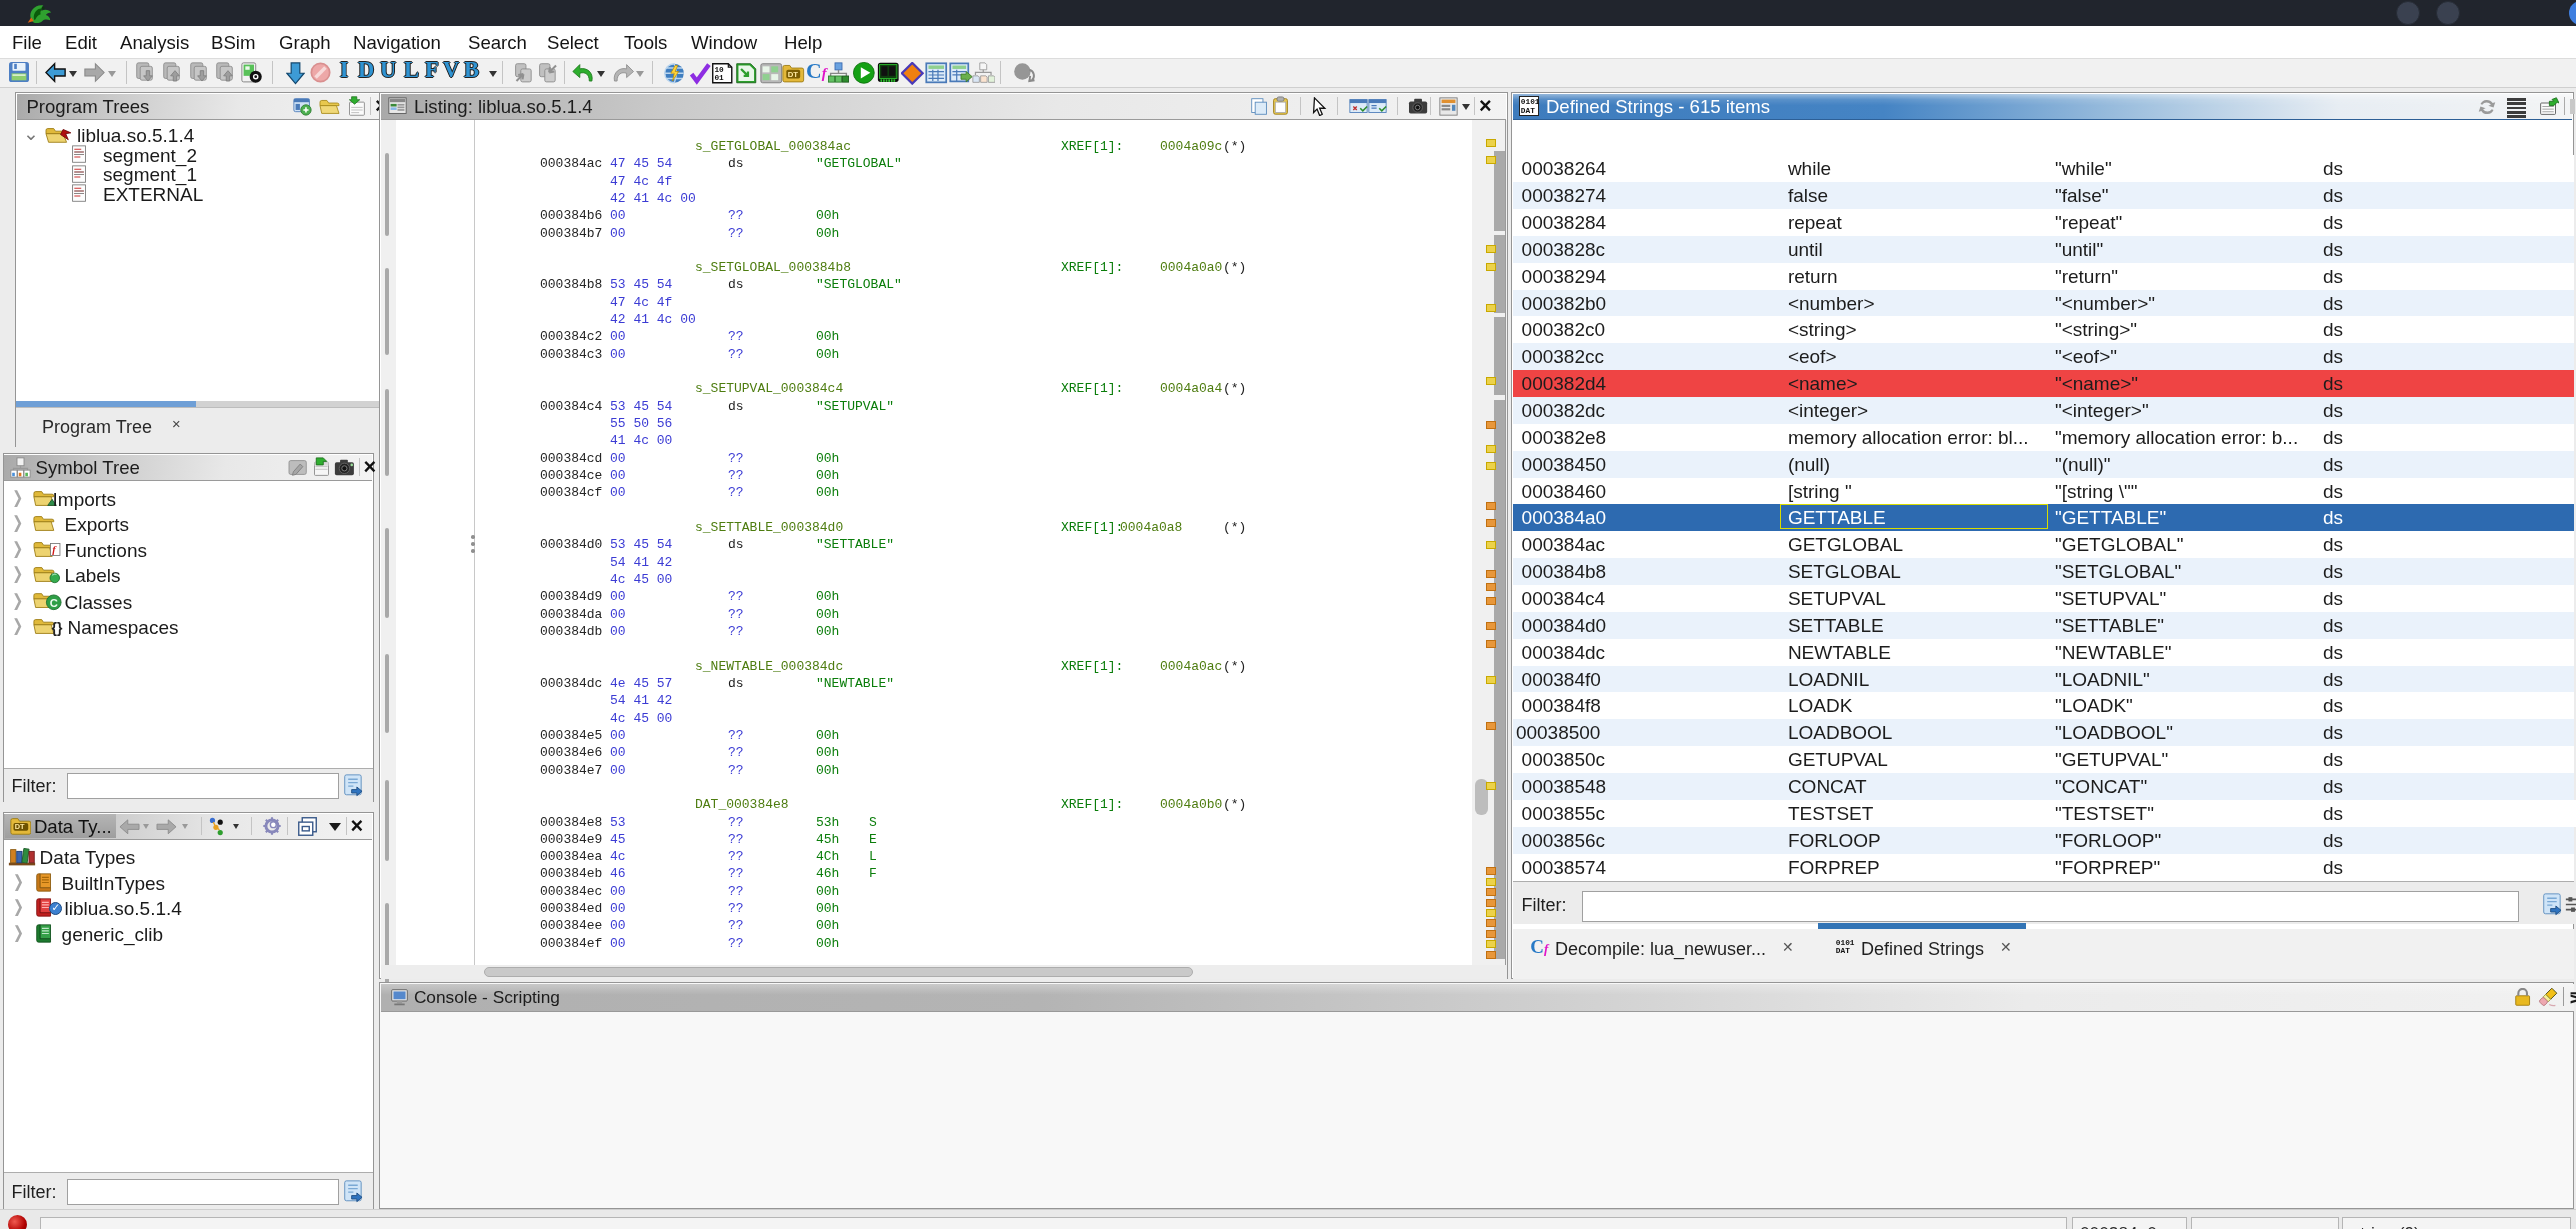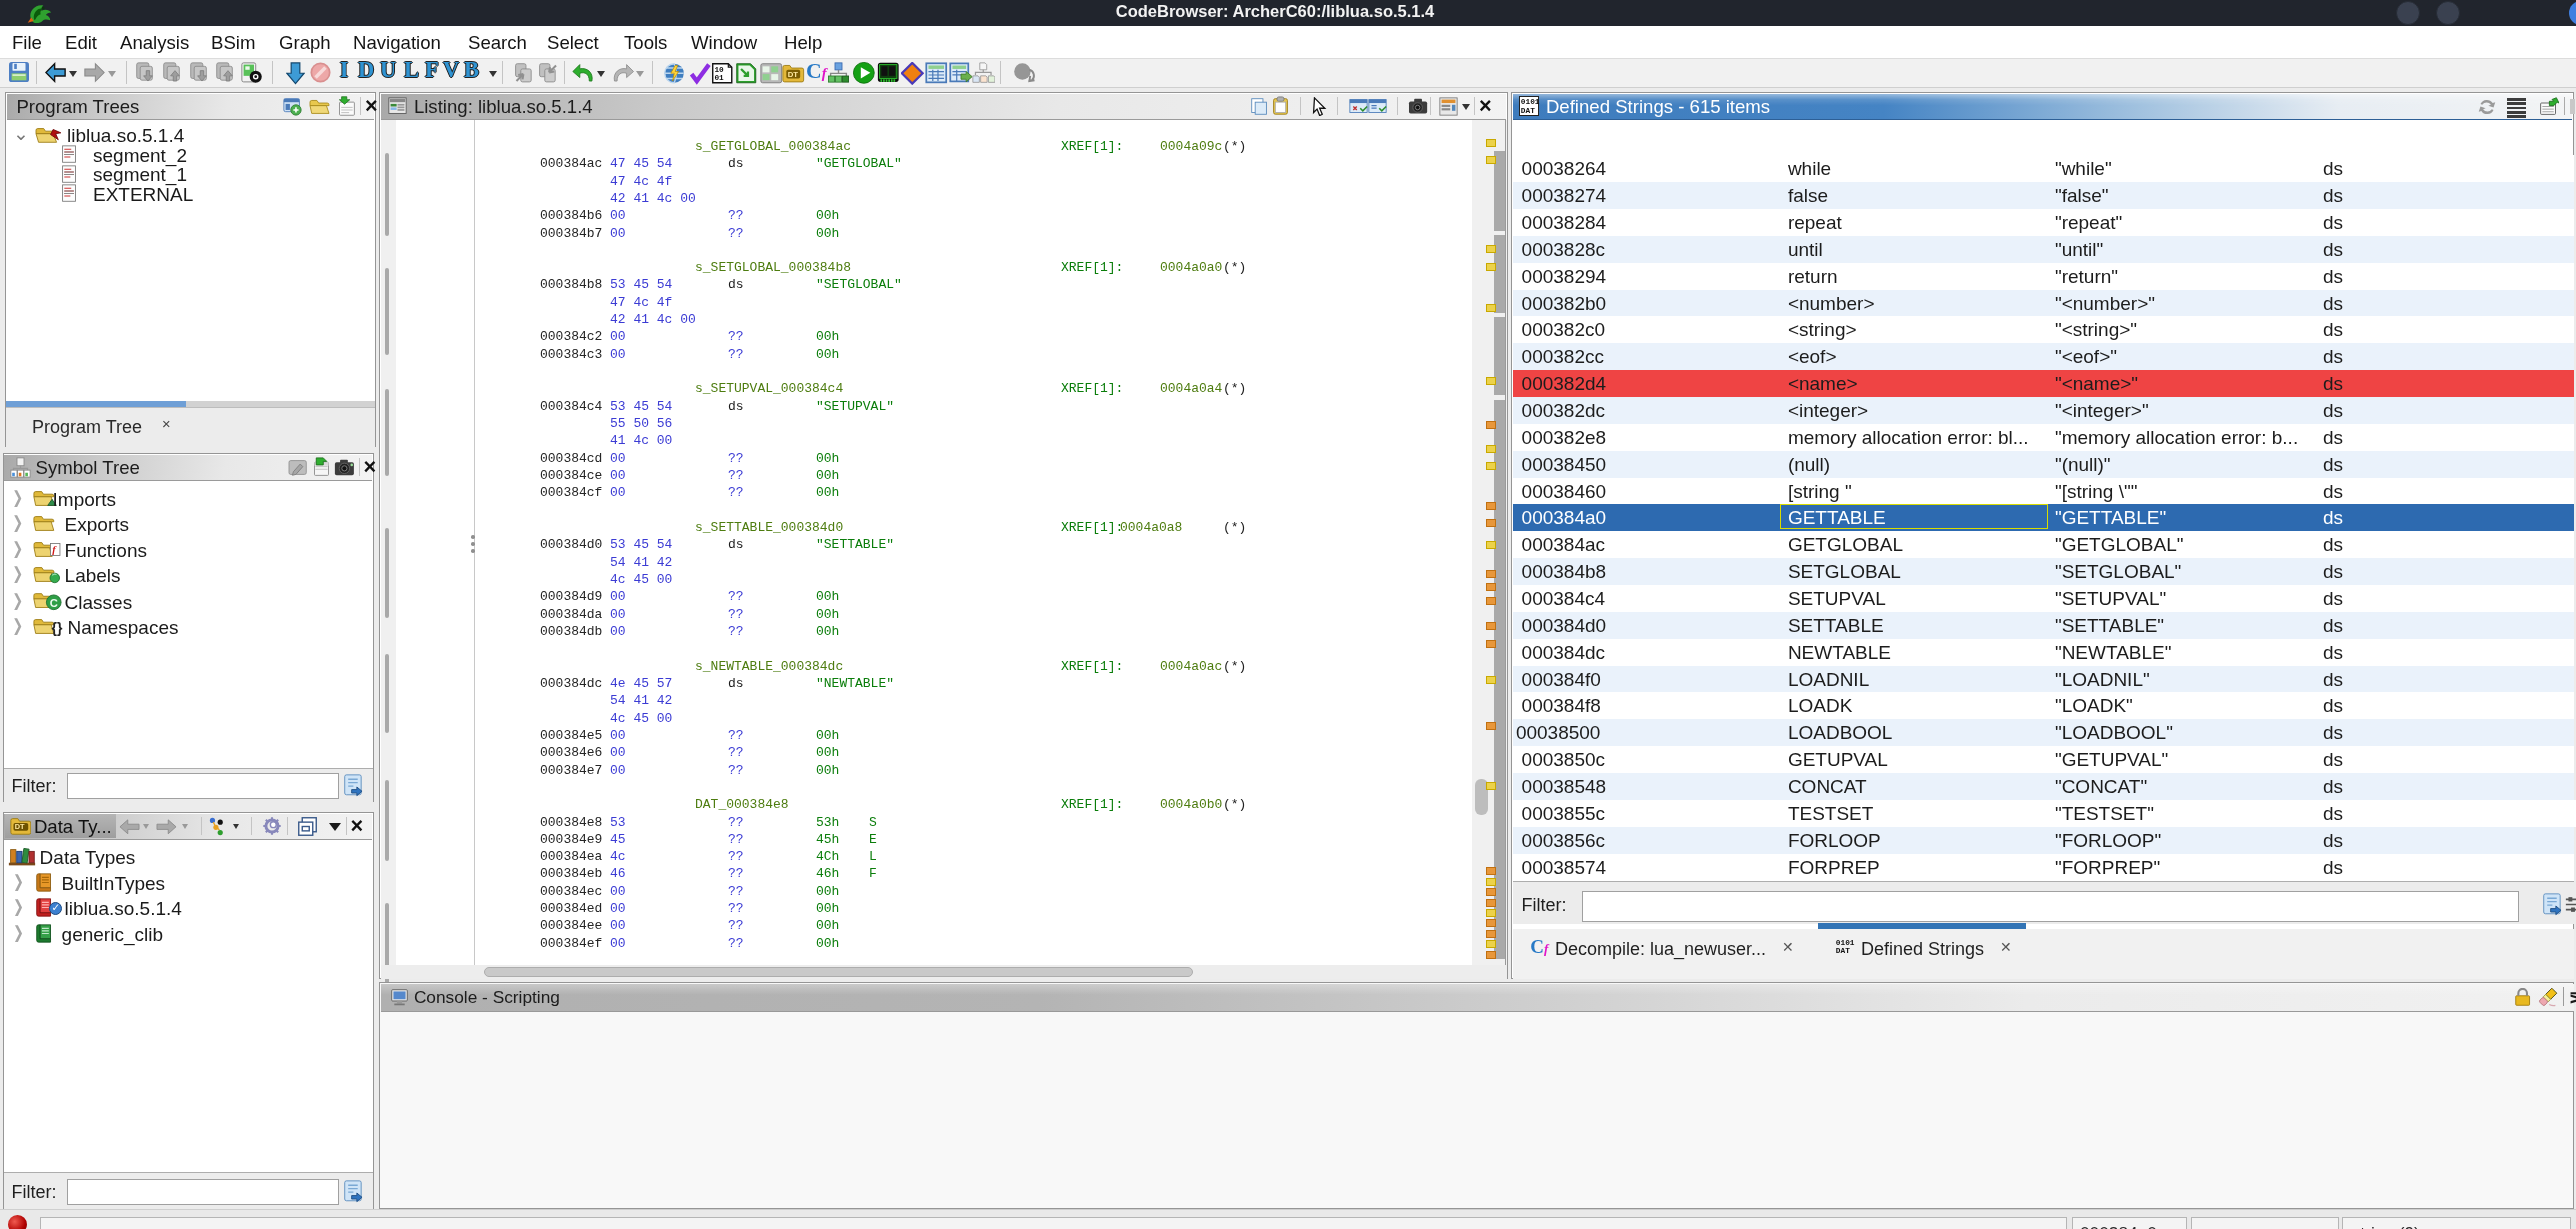--- a/index.html
+++ b/index.html
@@ -26,21 +26,20 @@
 .srow span{position:absolute;top:2.6px;white-space:nowrap;}
 .filterbar{position:absolute;background:#ececec;border-top:0.9px solid #adadad;}
 .flabel{font-size:18px;color:#1f1f1f;position:absolute;}
 .finput{position:absolute;background:#fff;border:0.9px solid #a0a0a0;}
 </style>
 </head>
 <body>
 
 <div class="abs" id="titlebar" style="left:0;top:0;width:2576px;height:26px;background:#21252d;">
   <div class="abs" style="left:1256px;top:2.6px;width:520px"></div>
-  <div class="abs" style="left:0;top:1.7px;width:2550px;text-align:center;color:#f2f2f2;font-size:16.5px;font-weight:bold;">CodeBrowser: ArcherC60:/liblua.so.5.1.4</div>
   <svg class="abs" style="left:26px;top:1.7px" width="29.4" height="23.4" viewBox="0 0 34 27">
     <path d="M8 23 C4 19 4 12 8 8 C11 5 15 3 20 4 C18 6 17 8 18 10 C22 8 27 9 29 12 C26 12 24 13 23 15 C26 16 28 18 28 21 C24 20 21 20 19 22 C16 25 11 25 8 23 Z" fill="#2fa12f"></path>
     <path d="M10 21 C8 18 9 13 12 10 C14 8 17 7 19 8 C17 10 16 12 17 14 C14 15 12 17 11 20 Z" fill="#0a5c0a"></path>
     <circle cx="20" cy="7" r="1.4" fill="#0a3a0a"></circle>
     <path d="M2 24 l7 -2 -3 -4 Z" fill="#e06010"></path>
   </svg>
   <div class="abs" style="left:2396px;top:0.9px;width:24px;height:24px;border-radius:50%;background:#3a4150;border:1.7px solid #272c36;box-sizing:border-box;"></div>
   <div class="abs" style="left:2436px;top:0.9px;width:24px;height:24px;border-radius:50%;background:#3a4150;border:1.7px solid #272c36;box-sizing:border-box;"></div>
   <div class="abs" style="left:2569px;top:0.9px;width:24px;height:24px;border-radius:50%;background:#3f7fe0;"></div>
 </div>
@@ -227,21 +226,21 @@
         <path d="M19 16 h6 l1.5 1.5 v6 h-7.5 Z" fill="#e2f2da"></path>
       </g>
     </svg>
   <div class="abs sep" style="left:1000px;top:61px;height:22.5px;"></div>
   <svg class="ticon" style="left:1012px" width="26" height="23.4" viewBox="0 0 30 27">
       <circle cx="12" cy="11" r="9.5" fill="#969696"></circle>
       <path d="M20 9 a7 7 0 0 1 3 12 l-4 1 m2-6 l-1 6 l6 -1" stroke="#8a8a8a" stroke-width="2.2" fill="none"></path>
     </svg>
 </div>
 
-<div class="panel" id="ptrees" style="left:5px;top:92px;width:371px;height:355px;">
+<div class="panel" id="ptrees" style="left:15px;top:92px;width:371px;height:355px;">
   <div class="phead">
       <div class="ptitle" style="left:9.5px;">Program Trees</div>
     <svg class="abs" style="left:276px;top:3.5px" width="19" height="19" viewBox="0 0 22 22">
         <rect x="1" y="2" width="18" height="15" rx="2" fill="#cfe2f5" stroke="#4a7ab8"></rect>
         <rect x="1" y="2" width="18" height="4" fill="#4a7ab8"></rect>
         <rect x="3" y="8" width="5" height="7" fill="#4a7ab8"></rect>
         <circle cx="15" cy="15" r="6" fill="#4caf50" stroke="#2e7d32"></circle>
         <path d="M15 12 v6 M12 15 h6" stroke="#fff" stroke-width="1.8"></path>
       </svg>
     <svg class="abs" style="left:302px;top:3.5px" width="21" height="19" viewBox="0 0 24 22">

